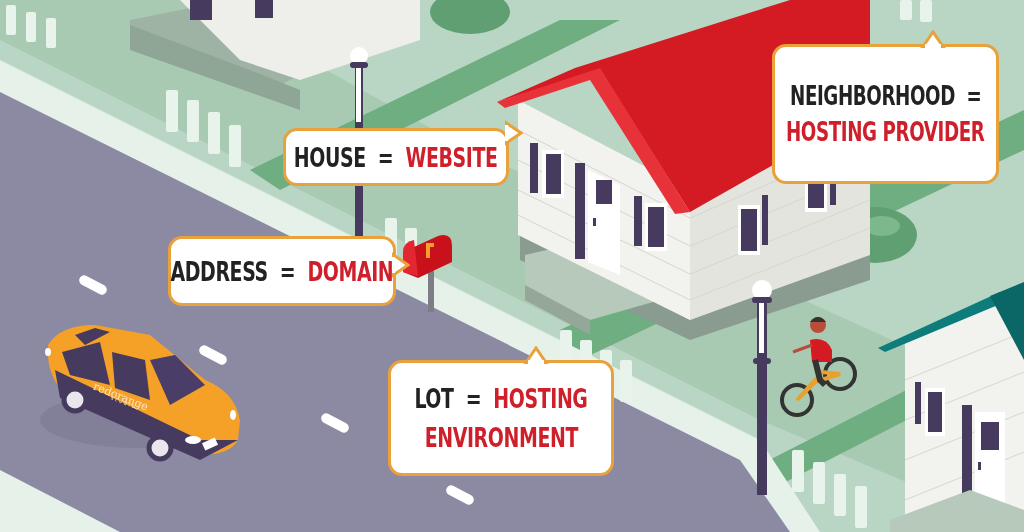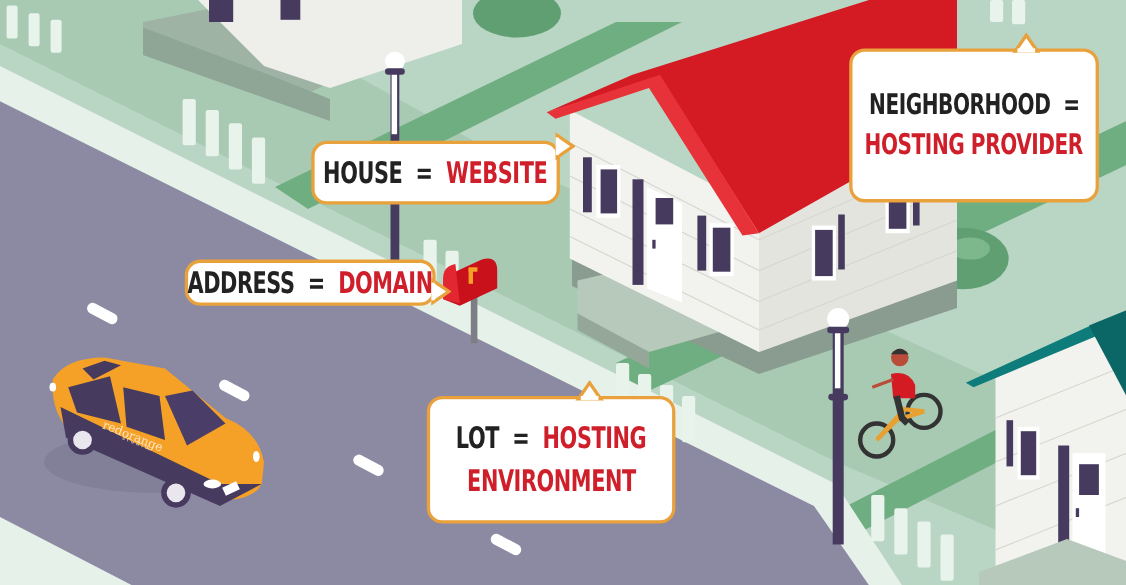--- a/index.html
+++ b/index.html
@@ -209,21 +209,21 @@
   </span>
   <span class="line condensed" style="font-size:26px;">
     <span class="v">HOSTING PROVIDER</span>
   </span>
 </div>
 <svg class="tail" style="left:920px; top:30px; width:26px; height:18px;" viewBox="0 0 26 18">
   <polygon points="2,18 13,2 24,18" fill="#ffffff" stroke="#e9a13b" stroke-width="3"></polygon>
   <rect x="5" y="14" width="16" height="4" fill="#ffffff"></rect>
 </svg>
 
-<div class="bubble" style="left:168px; top:236px; width:228px; height:42px;">
+<div class="bubble" style="left:168px; top:236px; width:228px; height:70px;">
   <span class="line condensed" style="font-size:27px;">
     <span class="k" style="margin-right: 0.28em;">ADDRESS</span>
     <span class="k" style="margin-right: 0.28em;">=</span>
     <span class="v">DOMAIN</span>
   </span>
 </div>
 <svg class="tail" style="left:392px; top:252px; width:18px; height:26px;" viewBox="0 0 18 26">
   <polygon points="0,2 16,13 0,24" fill="#ffffff" stroke="#e9a13b" stroke-width="3"></polygon>
   <rect x="0" y="5" width="3" height="16" fill="#ffffff"></rect>
 </svg>

